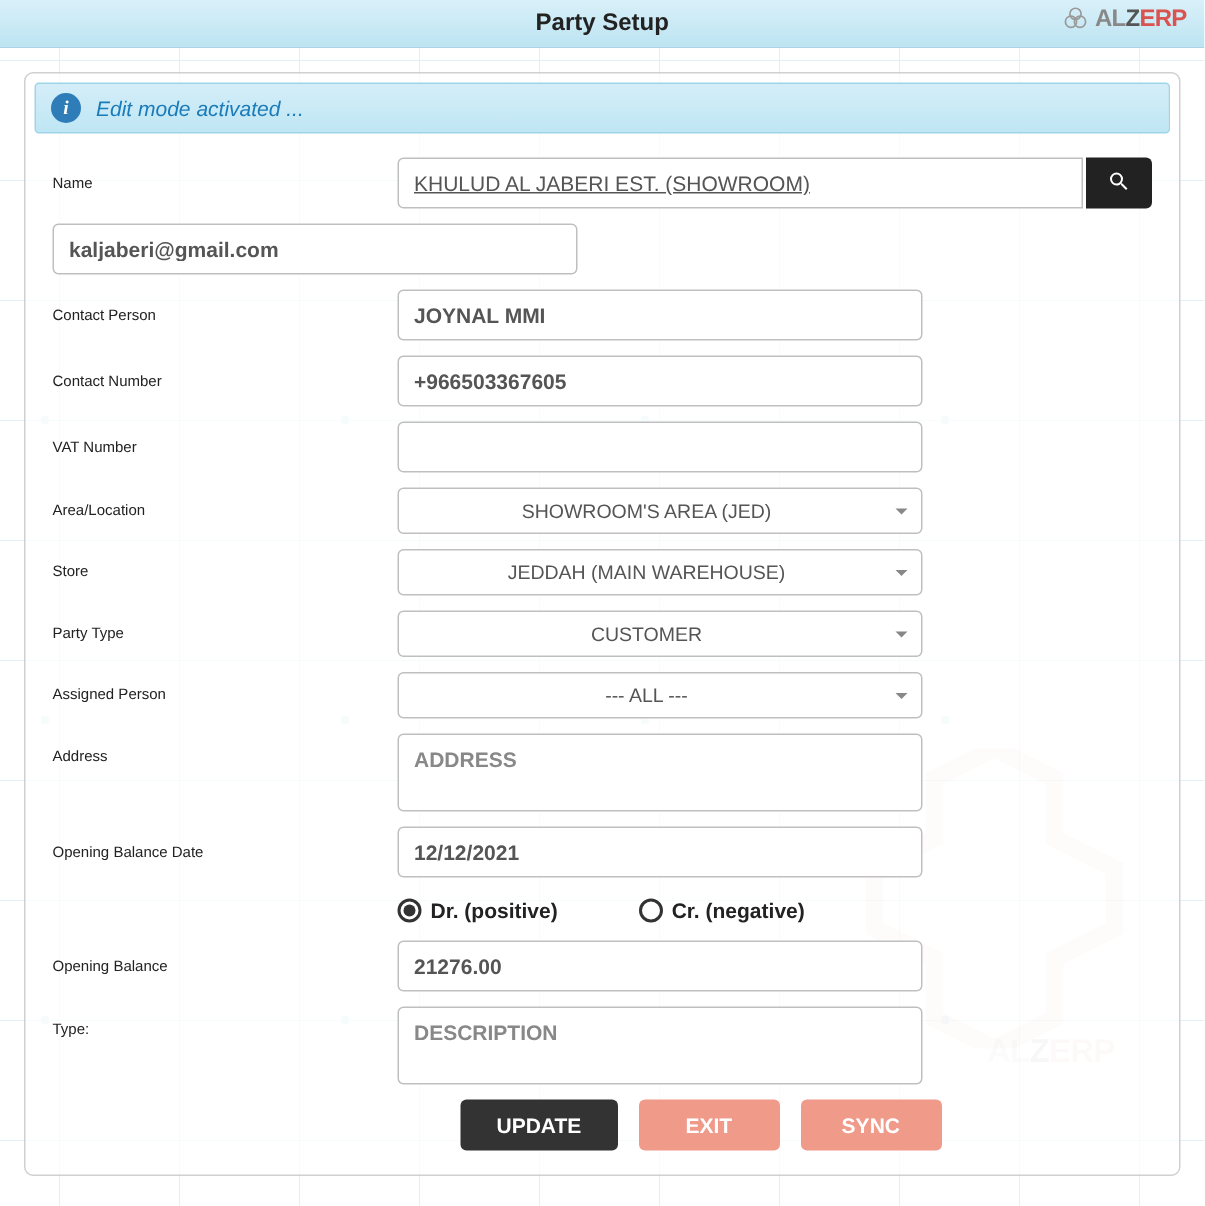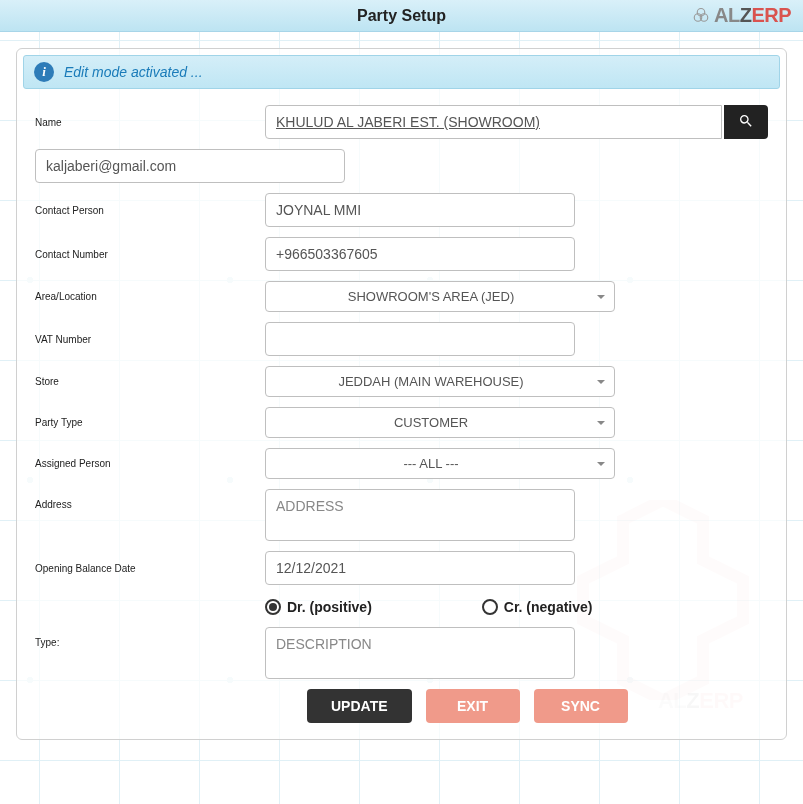--- a/index.html
+++ b/index.html
@@ -53,21 +53,21 @@
   right: 12px;
   top: 4px;
   display: flex;
   align-items: center;
   gap: 4px;
 }
 .logo-icon {
   width: 18px; height: 18px;
 }
 .logo-text {
-  font-size: 20px;
+  font-size: 16px;
   font-weight: 700;
   letter-spacing: -0.5px;
 }
 .logo-text .l1 { color: #888; }
 .logo-text .l2 { color: #555; }
 .logo-text .l3 { color: #d9534f; }
 .panel {
   position: relative;
   z-index: 1;
   margin: 16px;
@@ -121,21 +121,21 @@
 .input, .textarea, .select {
   width: 100%;
   border: 1px solid #bfbfbf;
   border-radius: 4px;
   padding: 8px 10px;
   font-size: 14px;
   color: #555;
   background: #fff;
   font-family: inherit;
 }
-.input.short, .textarea.short { width: 310px; }
+.input.short, .textarea.short { width: 350px; font-weight: bold; }
 .textarea { resize: none; height: 52px; }
 .input::placeholder, .textarea::placeholder { color: #888; }
 .search-btn {
   width: 44px;
   background: #222;
   border: none;
   border-radius: 0 4px 4px 0;
   margin-left: 2px;
   display: flex;
   align-items: center;
@@ -163,21 +163,21 @@
   right: 10px;
   top: 50%;
   transform: translateY(-50%);
   width: 0; height: 0;
   border-left: 4px solid transparent;
   border-right: 4px solid transparent;
   border-top: 4px solid #888;
 }
 .radio-row {
   display: flex;
-  gap: 110px;
+  gap: 54px;
   padding: 4px 0 2px 0;
 }
 .radio-opt {
   display: flex;
   align-items: center;
   gap: 6px;
   cursor: pointer;
 }
 .radio-circle {
   width: 16px; height: 16px;
@@ -286,34 +286,34 @@
     </div>
 
     <div class="row">
       <div class="label">Contact Number</div>
       <div class="field">
           <input class="input short" value="+966503367605" style="">
         </div>
     </div>
 
     <div class="row">
+      <div class="label">VAT Number</div>
+      <div class="field">
+          <input class="input short" value="" style="">
+        </div>
+    </div>
+
+    <div class="row">
       <div class="label">Area/Location</div>
       <div class="field">
         <div class="select-wrap">
           <div class="select-display">SHOWROOM'S AREA (JED)</div>
           <span class="select-caret"></span>
         </div>
       </div>
-    </div>
-
-    <div class="row">
-      <div class="label">VAT Number</div>
-      <div class="field">
-          <input class="input short" value="" style="">
-        </div>
     </div>
 
     <div class="row">
       <div class="label">Store</div>
       <div class="field">
         <div class="select-wrap">
           <div class="select-display">JEDDAH (MAIN WAREHOUSE)</div>
           <span class="select-caret"></span>
         </div>
       </div>
@@ -362,20 +362,26 @@
             <span class="radio-label">Dr. (positive)</span>
           </div>
           <div class="radio-opt">
             <span class="radio-circle"></span>
             <span class="radio-label">Cr. (negative)</span>
           </div>
         </div>
       </div>
     </div>
 
+    <div class="row">
+      <div class="label">Opening Balance</div>
+      <div class="field">
+          <input class="input short" value="21276.00" style="">
+        </div>
+    </div>
 
     <div class="row tall">
       <div class="label">Type:</div>
       <div class="field">
           <textarea class="textarea short" placeholder="DESCRIPTION" style=""></textarea>
         </div>
     </div>
 
     <div class="actions">
       <button class="btn btn-dark">UPDATE</button>

